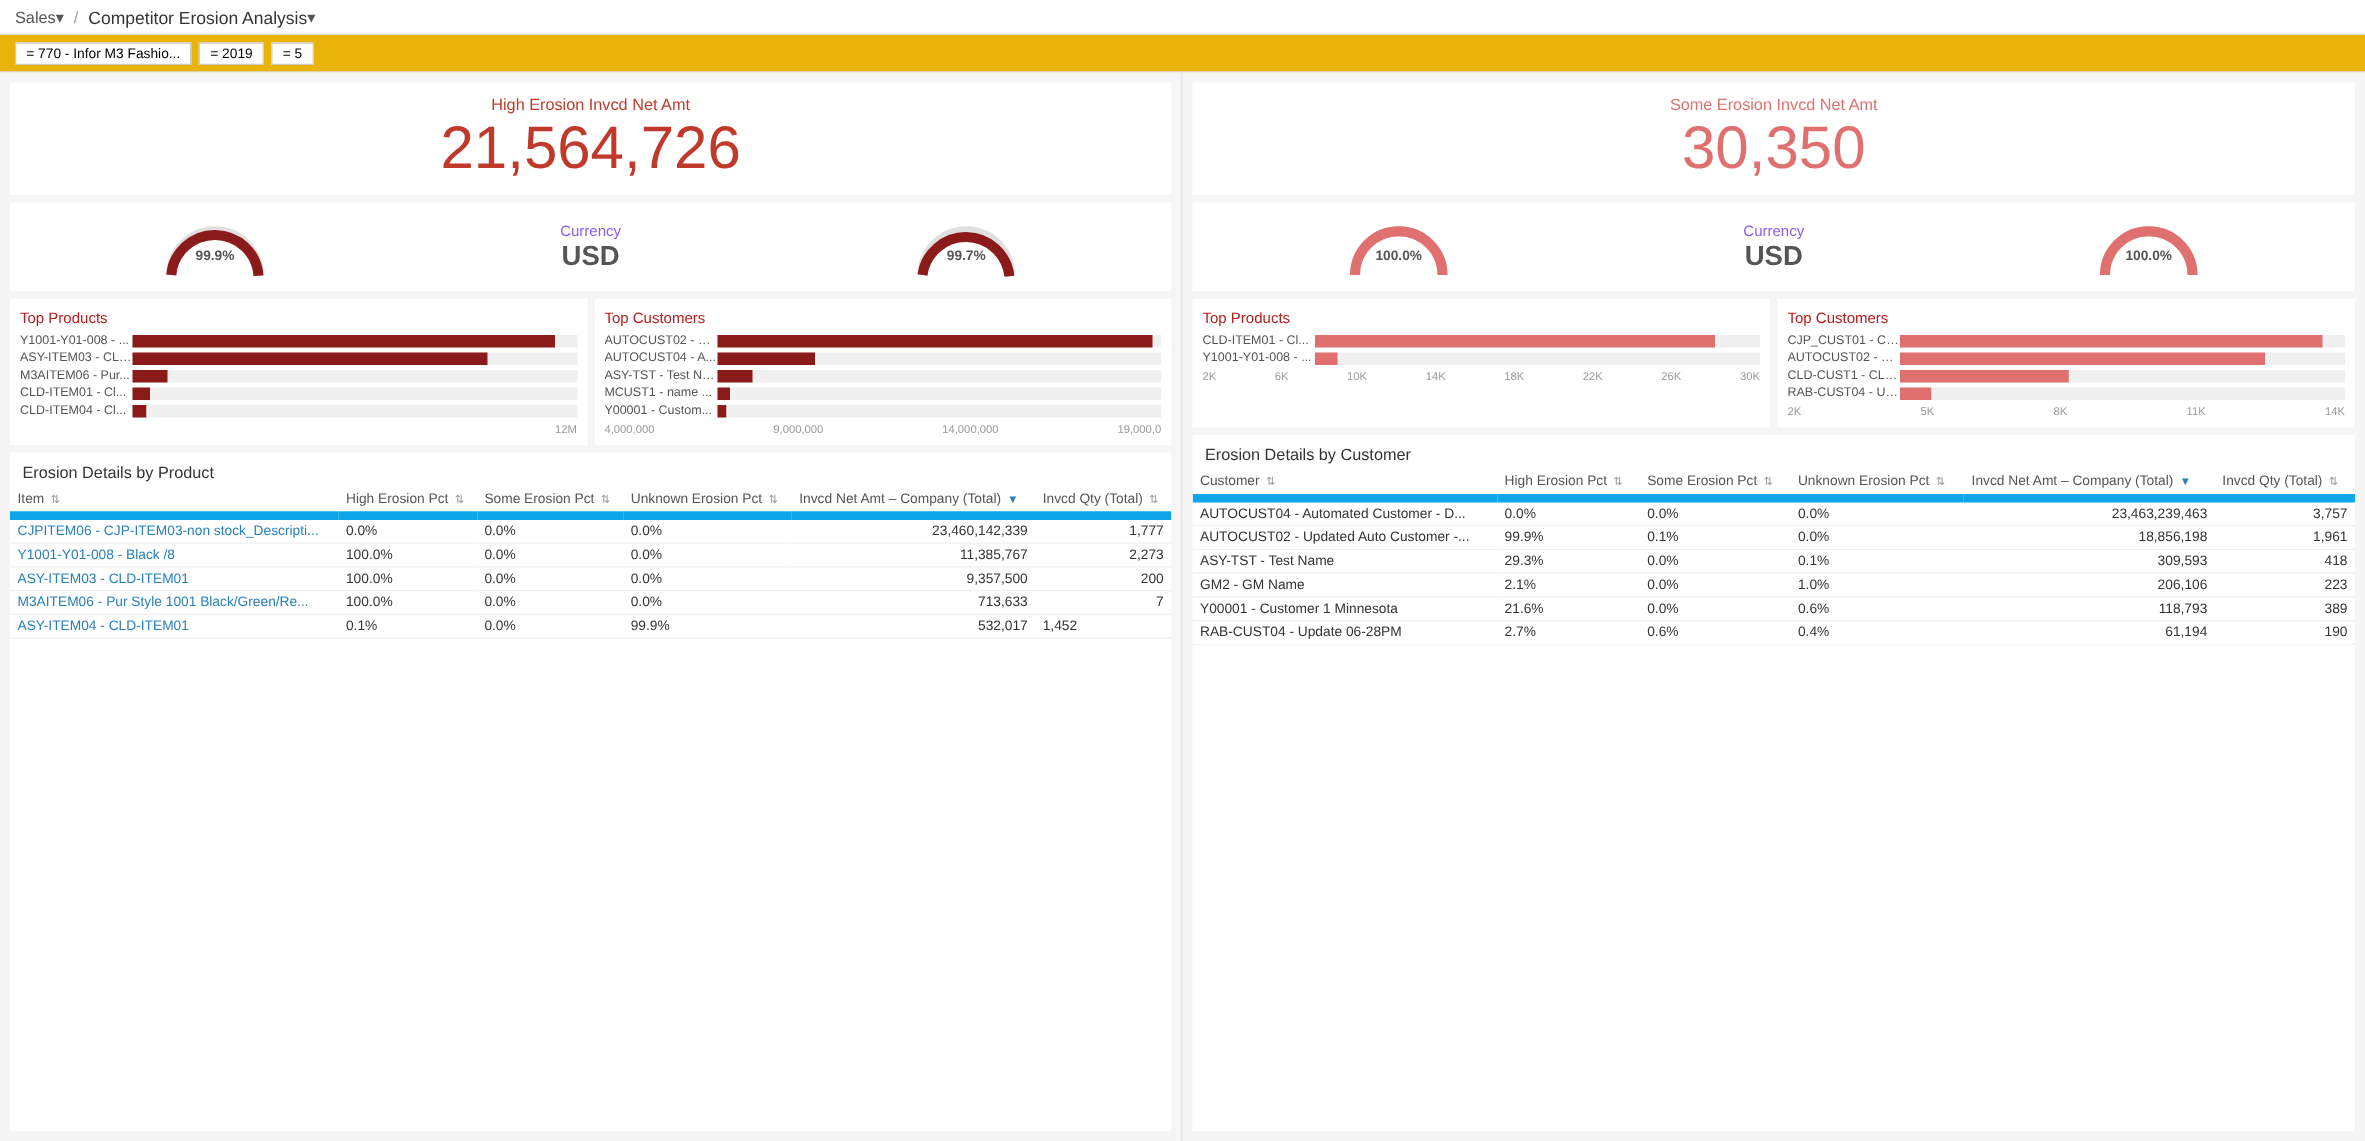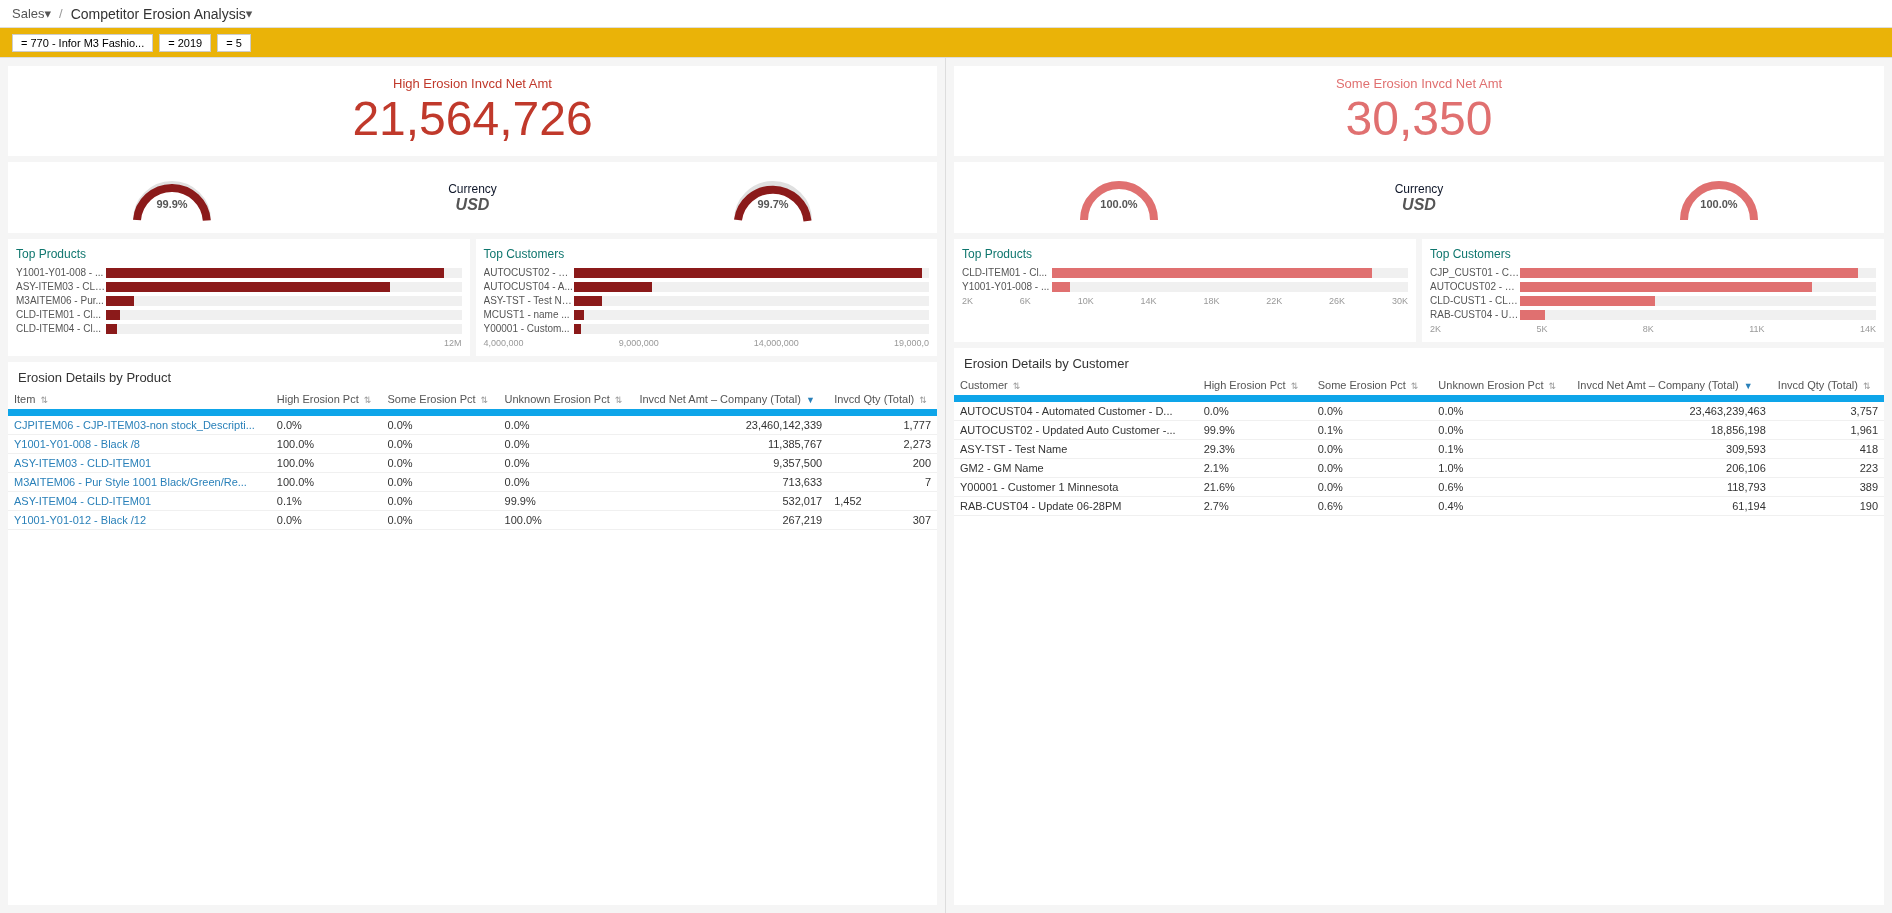--- a/index.html
+++ b/index.html
@@ -22,26 +22,26 @@
     .kpi-label.pink { color: #e07070; }
     .kpi-value { font-size: 48px; color: #c0392b; font-weight: 300; }
     .kpi-value.pink { color: #e07070; }
 
     .gauges-row { display: flex; align-items: center; justify-content: space-around; background: white; padding: 8px 4px; }
     .gauge-wrap { display: flex; flex-direction: column; align-items: center; }
 
     .gauge-svg { width: 90px; height: 55px; }
 
     .currency-block { text-align: center; }
-    .currency-title { font-size: 12px; color: #0f172a; }
-    .currency-val { font-size: 16px; font-weight: 600; color: #555; font-style: italic; }
+    .currency-title { font-size: 12px; color: #8b5cf6; }
+    .currency-val { font-size: 22px; font-weight: 600; color: #555; }
 
     .charts-row { display: grid; grid-template-columns: 1fr 1fr; gap: 6px; }
     .chart-card { background: white; padding: 8px; }
-    .chart-title { font-size: 12px; color: #0f766e; margin-bottom: 6px; font-weight: 500; }
+    .chart-title { font-size: 12px; color: #b91c1c; margin-bottom: 6px; font-weight: 500; }
     .bar-row { display: flex; align-items: center; margin-bottom: 3px; }
     .bar-label { font-size: 10px; color: #555; width: 90px; white-space: nowrap; overflow: hidden; text-overflow: ellipsis; flex-shrink: 0; }
     .bar-track { flex: 1; height: 10px; background: #f0f0f0; position: relative; }
     .bar-fill { height: 100%; background: #8b1a1a; }
     .bar-fill.pink { background: #e07070; }
     .chart-axis { font-size: 9px; color: #999; text-align: right; margin-top: 4px; }
 
     .table-section { background: white; flex: 1; overflow: hidden; display: flex; flex-direction: column; }
     .table-title { font-size: 13px; font-weight: 500; padding: 8px 10px 4px; color: #333; }
     .table-scroll { overflow-y: auto; flex: 1; }
@@ -237,28 +237,20 @@
     <td style="text-align:right;">7</td>
   </tr>
               <tr>
     <td><a class="link-cell" href="#">ASY-ITEM04 - CLD-ITEM01</a></td>
     <td>0.1%</td>
     <td>0.0%</td>
     <td>99.9%</td>
     <td style="text-align:right;">532,017</td>
     <td style="text-align:left;">1,452</td>
   </tr>
-              <tr>
-    <td><a class="link-cell" href="#">Y1001-Y01-012 - Black /12</a></td>
-    <td>0.0%</td>
-    <td>0.0%</td>
-    <td>100.0%</td>
-    <td style="text-align:right;">267,219</td>
-    <td style="text-align:right;">307</td>
-  </tr>
             </tbody>
         </table>
       </div>
     </div>
   </div>
 
   <div class="panel">
 
     <div class="kpi-section">
       <div class="kpi-label pink">Some Erosion Invcd Net Amt</div>

